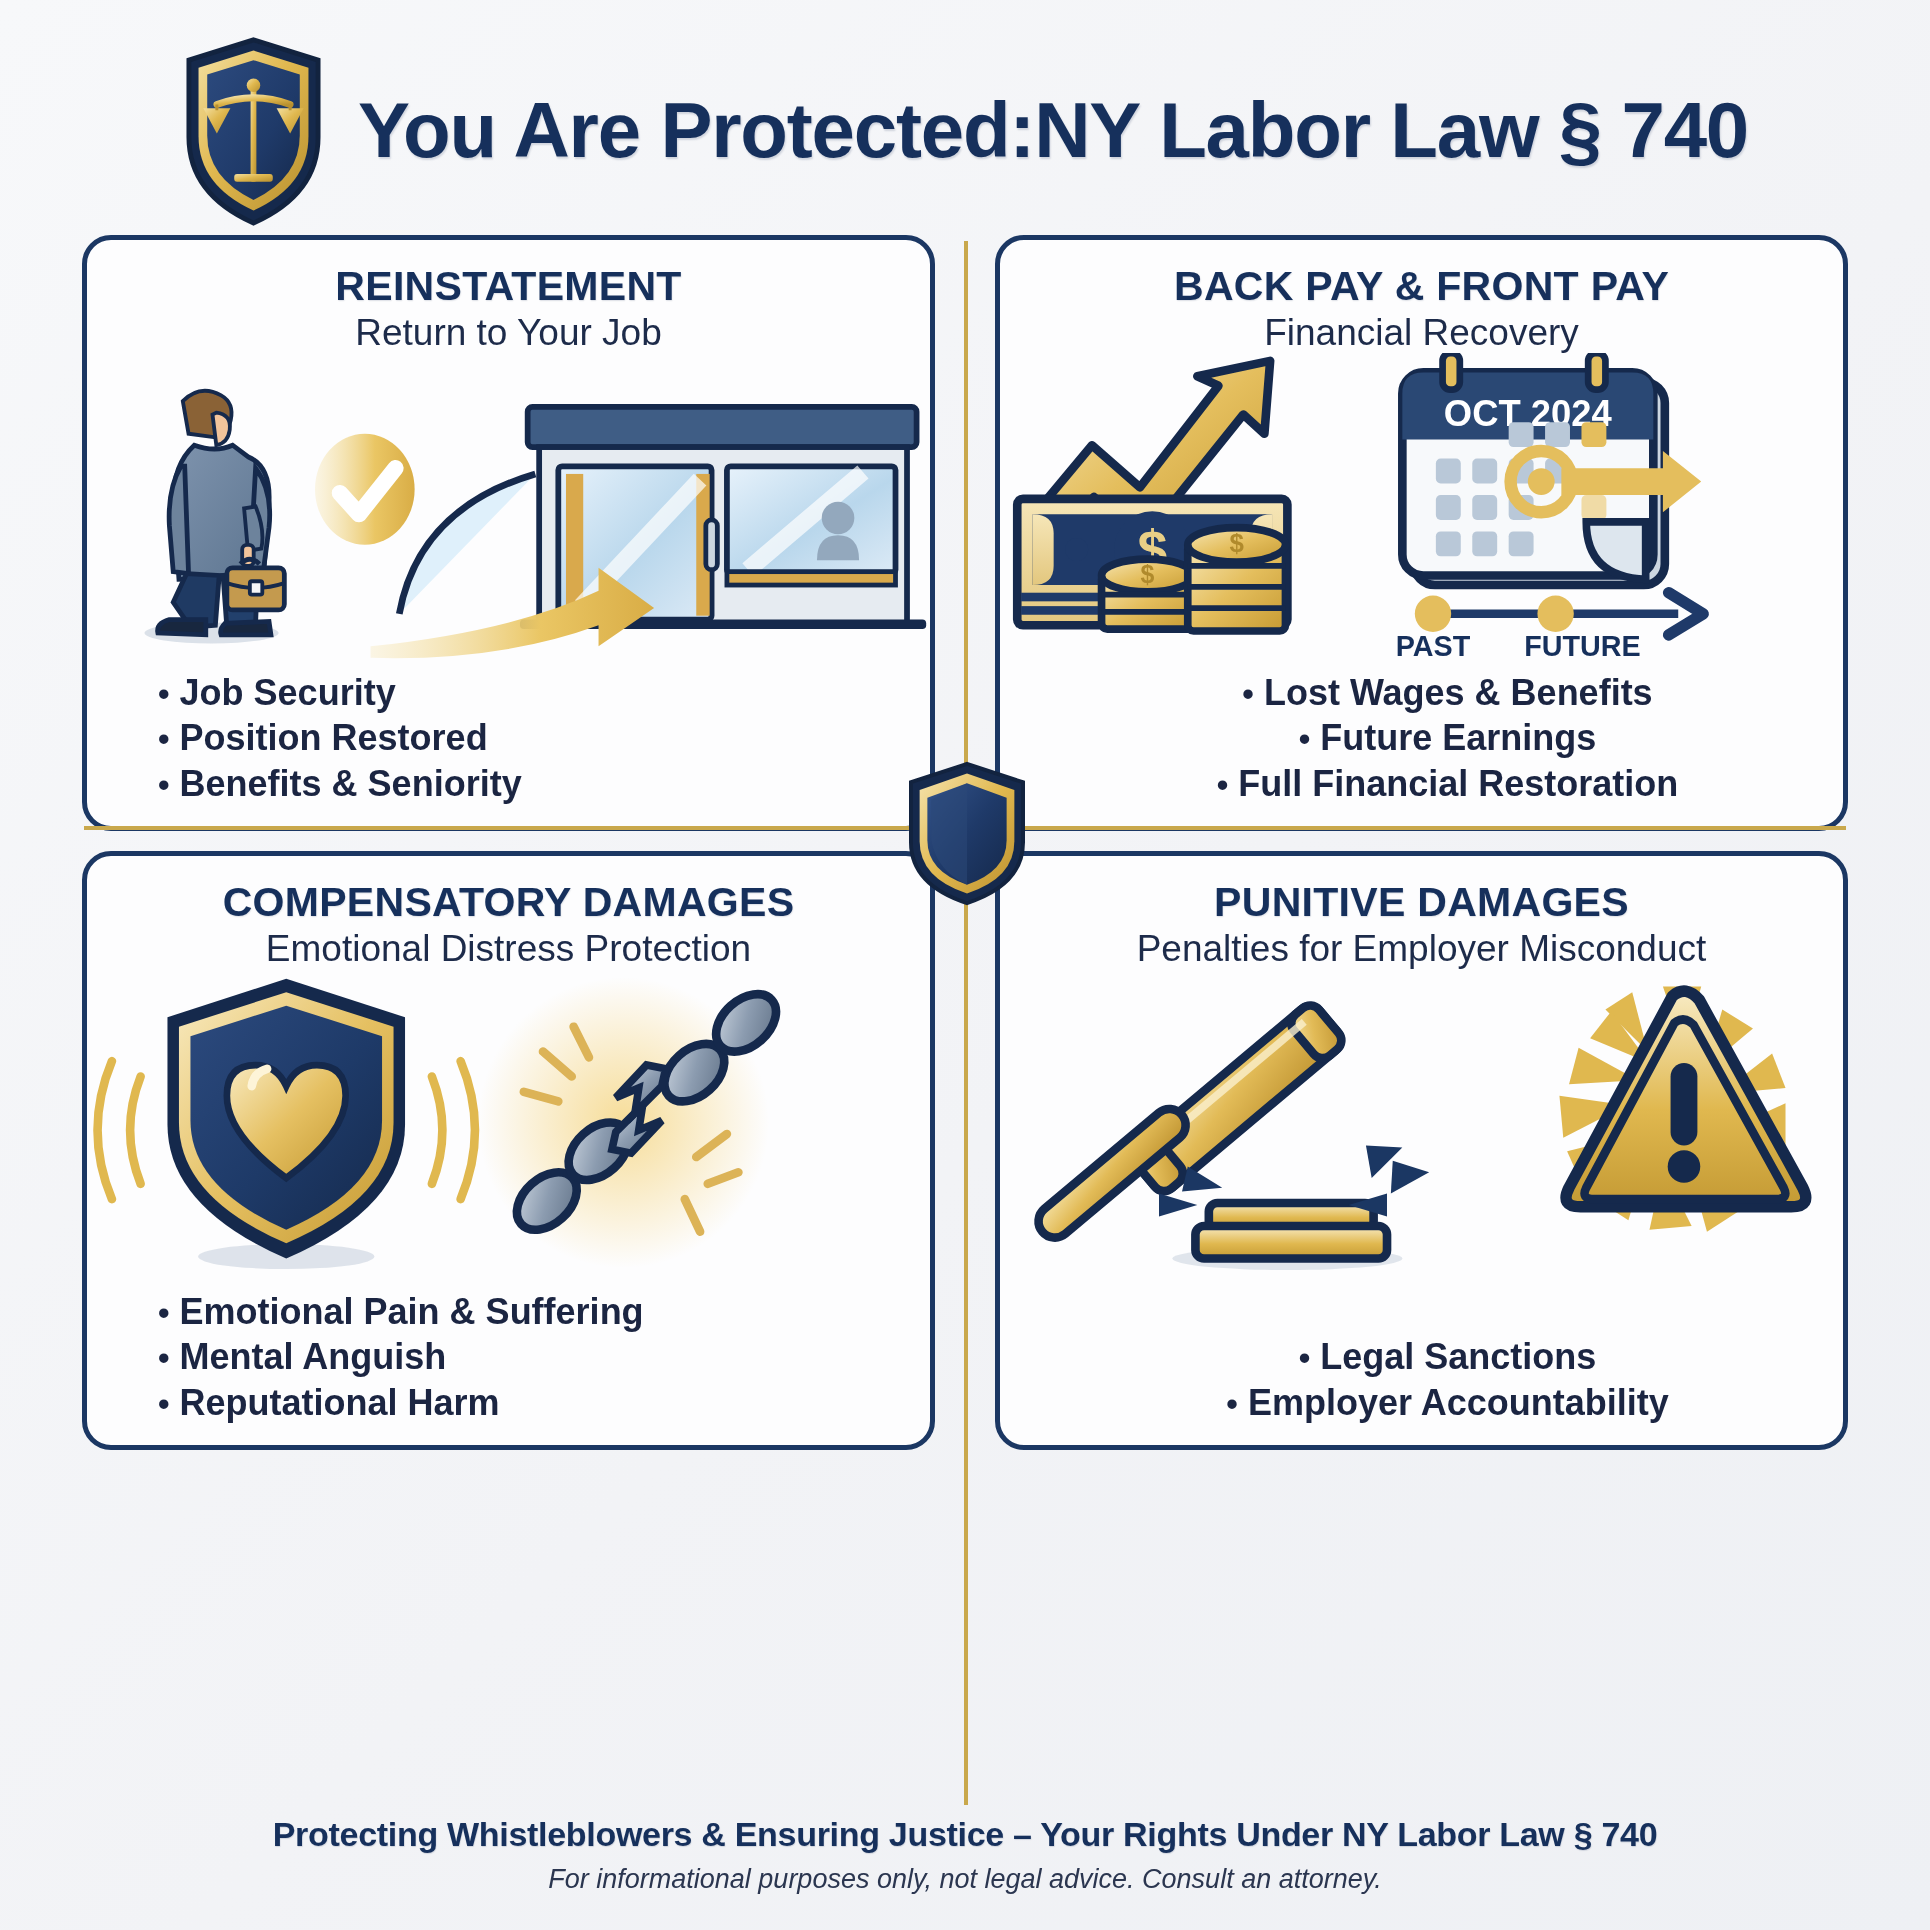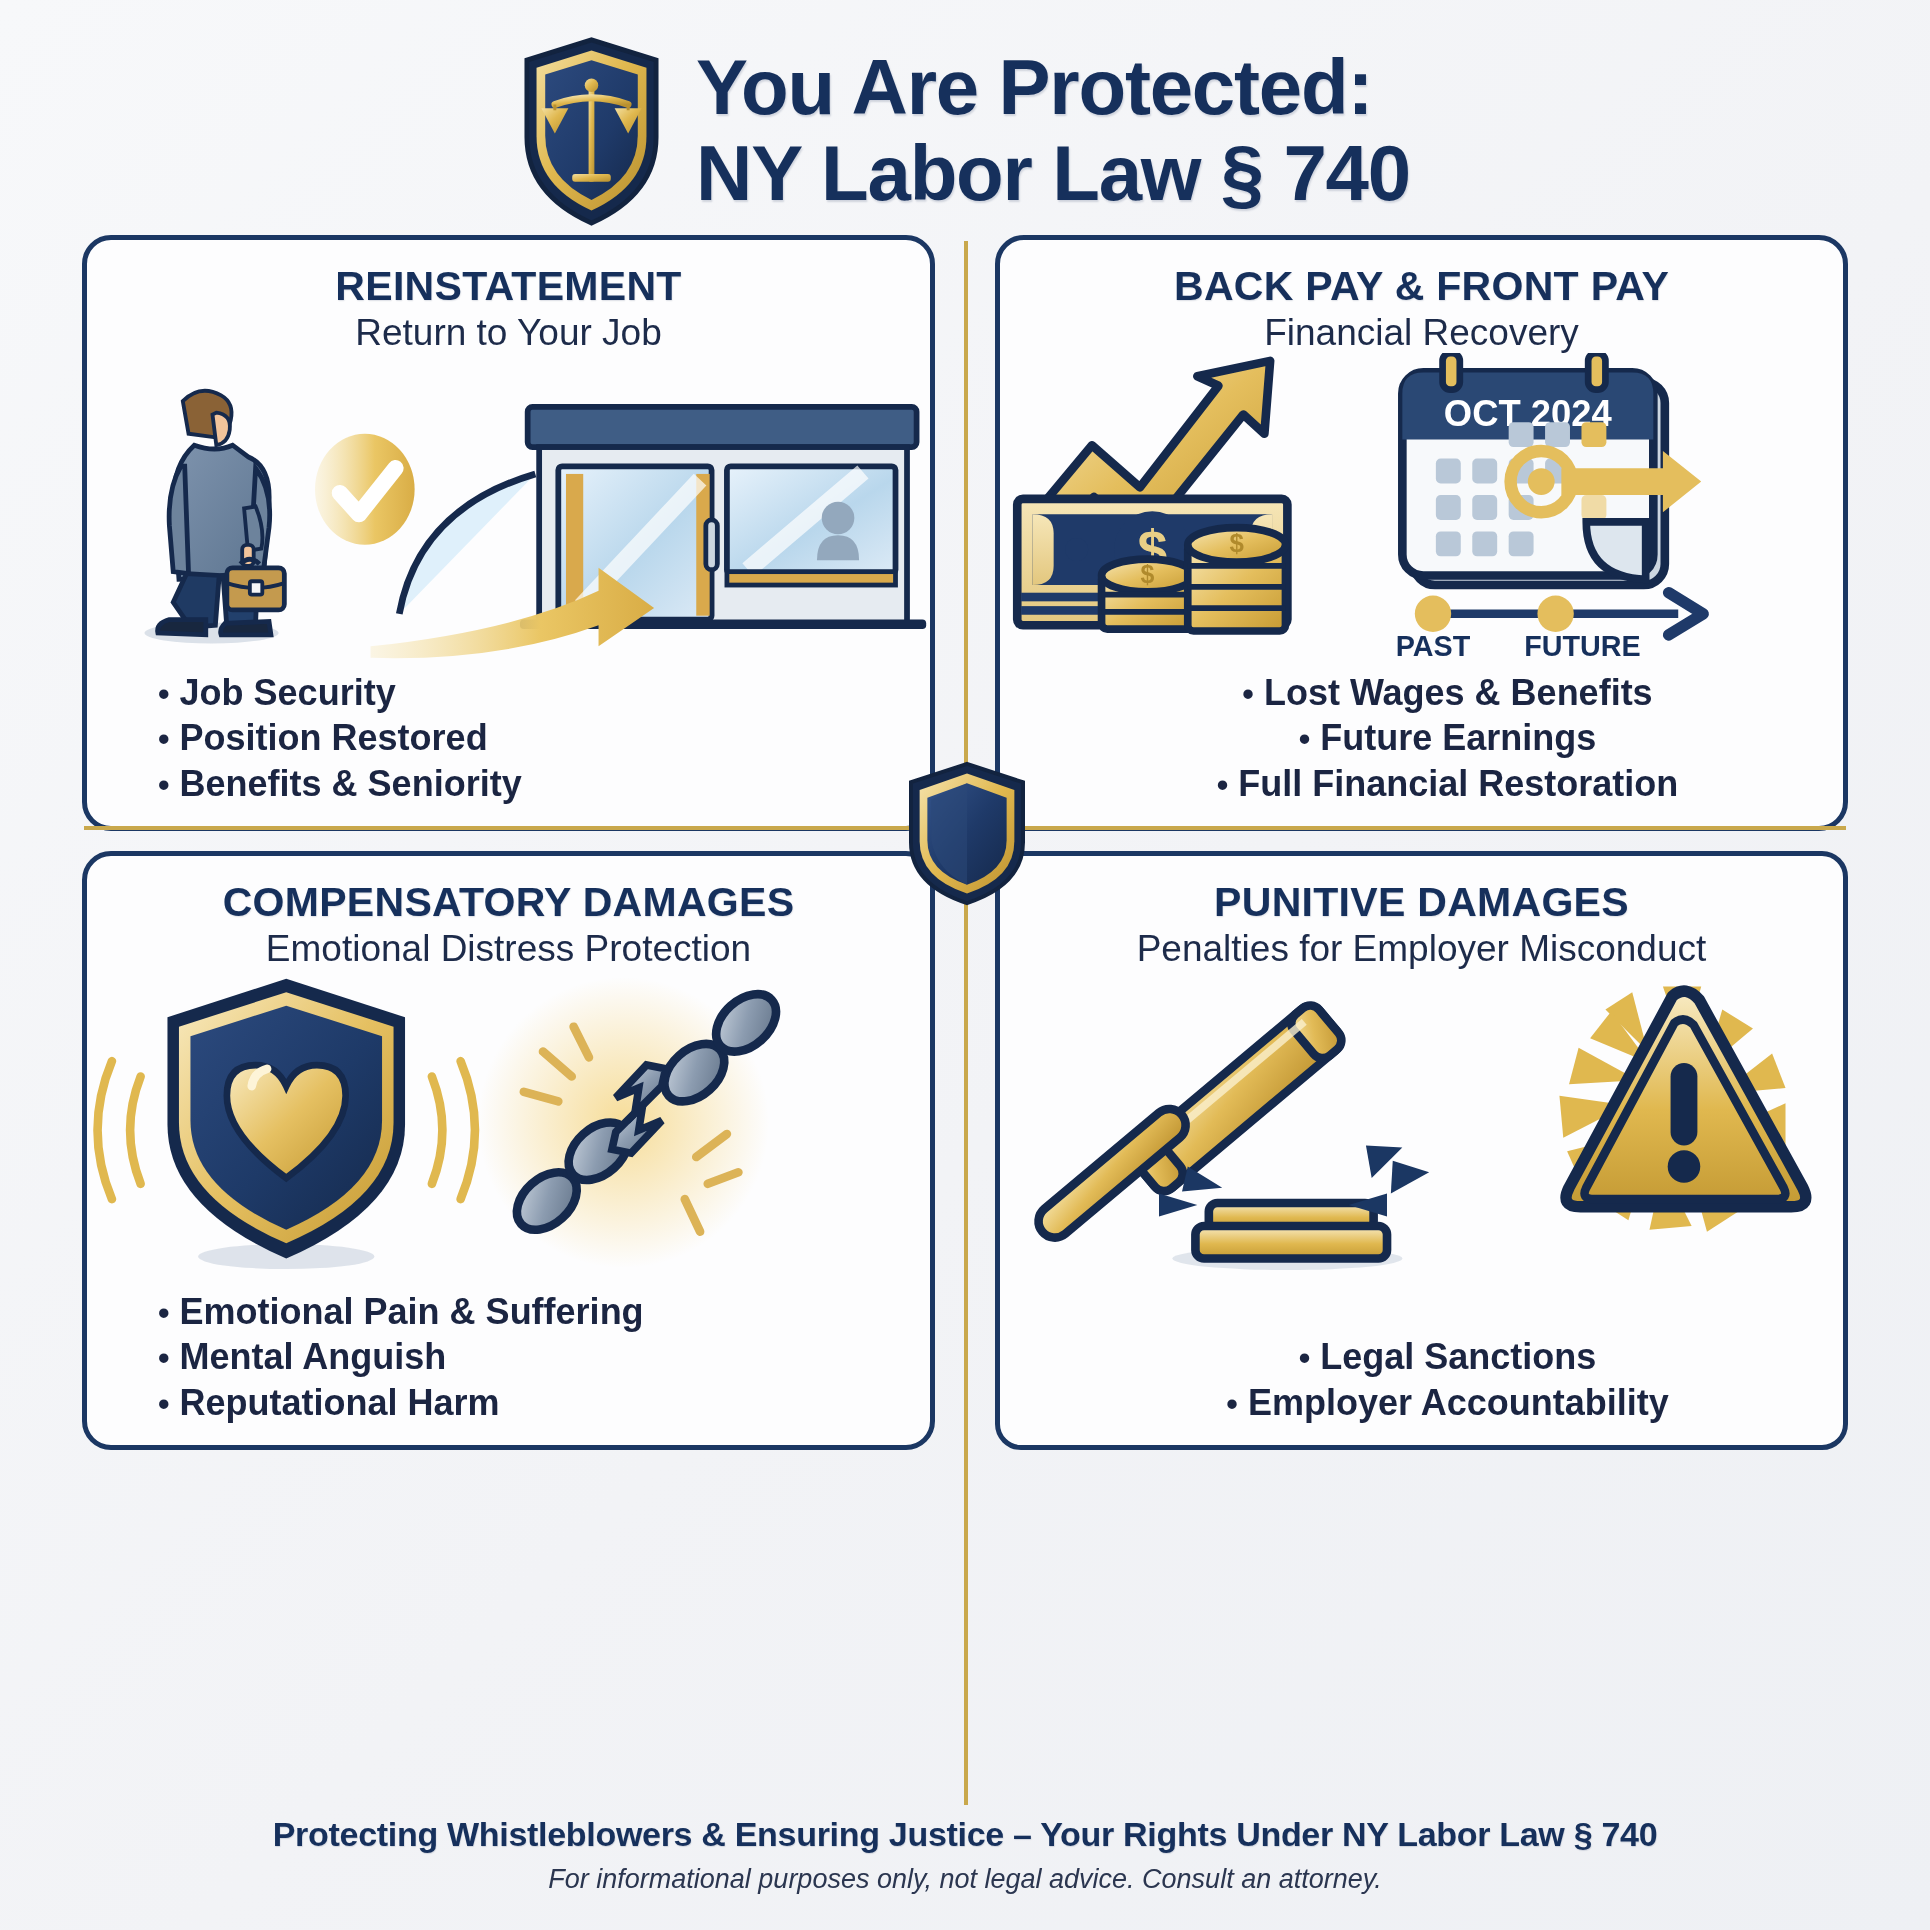--- a/index.html
+++ b/index.html
@@ -25,21 +25,21 @@
     top: 27px; left: 0; right: 0;
     height: 208px;
     display: flex;
     align-items: center;
     justify-content: center;
     gap: 33px;
   }
   #header-shield { width: 143px; height: 189px; flex: 0 0 auto; }
   #header-titles {
     display: flex;
-    flex-direction: column;
+    flex-direction: row;
     justify-content: center;
   }
   .title-line {
     font-size: 78px;
     font-weight: bold;
     color: #16305c;
     letter-spacing: -1.2px;
     line-height: 1.10;
     white-space: nowrap;
     text-shadow: 1px 1.9px 1.9px rgba(20,40,80,0.16);
@@ -84,21 +84,21 @@
   .card {
     position: absolute;
     background: #fdfdfe;
     border: 5.8px solid #1b3763;
     border-radius: 29px;
     overflow: hidden;
   }
   #card-1 { left: 0;     top: 0;    width: 853px; height: 593px; }
   #card-2 { left: 913px; top: 0;    width: 853px; height: 593px; }
   #card-3 { left: 0;     top: 618px; width: 853px; height: 594px; }
-  #card-4 { left: 913px; top: 618px; width: 853px; height: 594px; border-radius: 26px; }
+  #card-4 { left: 913px; top: 618px; width: 853px; height: 594px; }
 
   
   #card-1 { height: 596px; }
   #card-2 { height: 596px; }
   #card-3 { top: 616px; height: 599px; }
   #card-4 { top: 616px; height: 599px; }
 
   .card-head { text-align: center; padding-top: 25px; }
   .card-title {
     font-size: 41px;

